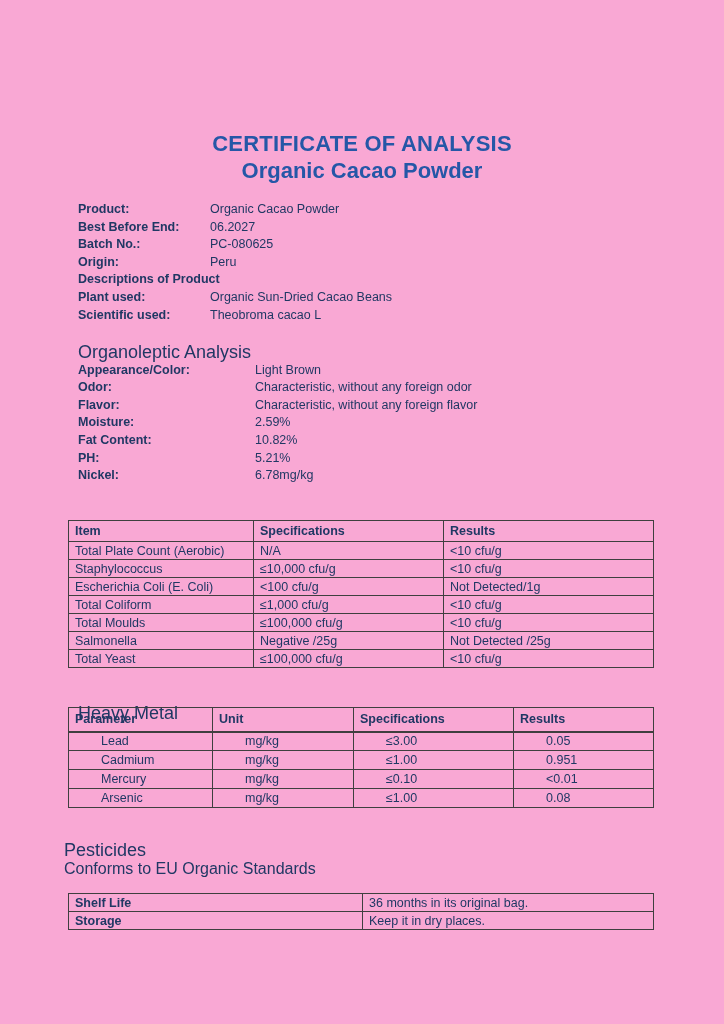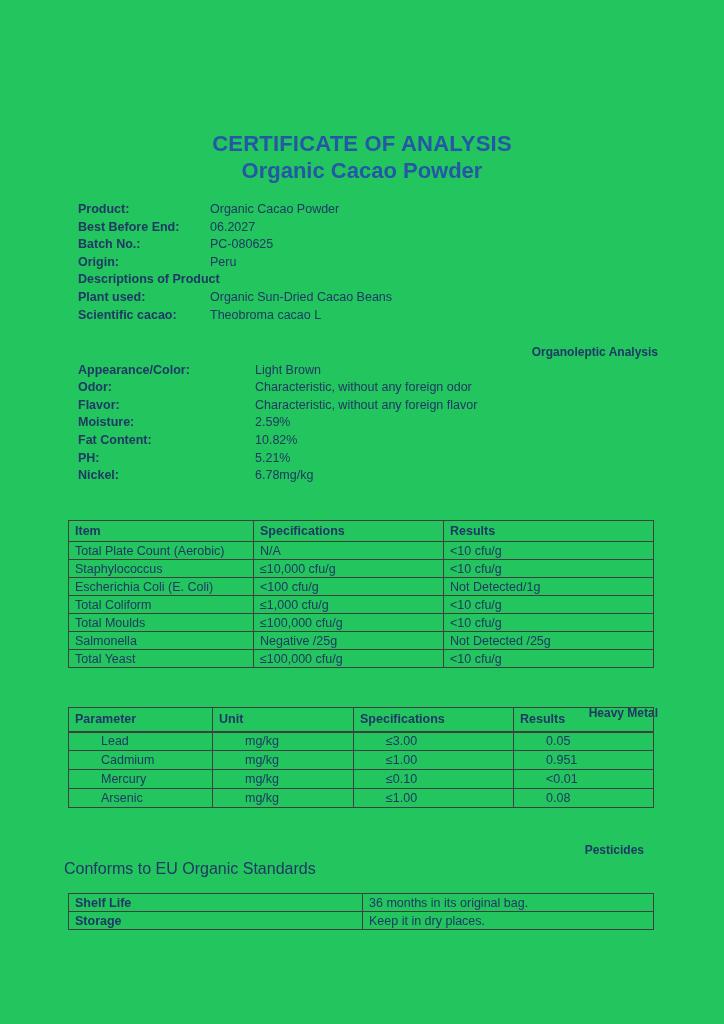--- a/index.html
+++ b/index.html
@@ -1,21 +1,21 @@
 <!DOCTYPE html>
 <html><head>
 <meta charset="utf-8">
 <style>
   * { margin: 0; padding: 0; box-sizing: border-box; }
   html, body { background: #ffffff; }
   .page {
     position: relative;
     width: 724px;
     height: 1024px;
-    background: #22c55e;
+    background: #f9a8d4;
     font-family: "Liberation Sans", sans-serif;
     color: #203864;
     overflow: hidden;
   }
   .abs { position: absolute; left: 0; width: 724px; }
 
   
   .title-block { top: 130px; text-align: center; }
   .title-line1 {
     font-size: 22px; font-weight: bold; color: #2557A7;
@@ -27,21 +27,21 @@
   }
 
   
   .kv-section { left: 78px; width: 580px; font-size: 12.5px; }
   .kv-row { display: flex; line-height: 17.6px; }
   .kv-label { font-weight: bold; white-space: nowrap; }
   .kv-value { white-space: nowrap; }
   .info .kv-label { min-width: 132px; }
   .organo .kv-label { min-width: 177px; }
   .section-heading {
-    font-weight: bold; font-size: 12px; line-height: 17.6px; text-align: right;
+    font-weight: normal; font-size: 18px; line-height: 17.6px;
   }
 
   
   .tbl {
     border-collapse: collapse;
     table-layout: fixed;
     width: 585px;
     font-size: 12.5px;
     color: #203864;
   }
@@ -94,21 +94,21 @@
     </div>
     <div class="kv-row">
       <span class="kv-label">Descriptions of Product</span>
       <span class="kv-value"></span>
     </div>
     <div class="kv-row">
       <span class="kv-label">Plant used:</span>
       <span class="kv-value">Organic Sun-Dried Cacao Beans</span>
     </div>
     <div class="kv-row">
-      <span class="kv-label">Scientific cacao:</span>
+      <span class="kv-label">Scientific used:</span>
       <span class="kv-value">Theobroma cacao L</span>
     </div>
   </div>
 
   <div class="abs kv-section organo" style="top:344px">
     <div class="section-heading">Organoleptic Analysis</div>
     <div class="kv-row">
       <span class="kv-label">Appearance/Color:</span>
       <span class="kv-value">Light Brown</span>
     </div>

